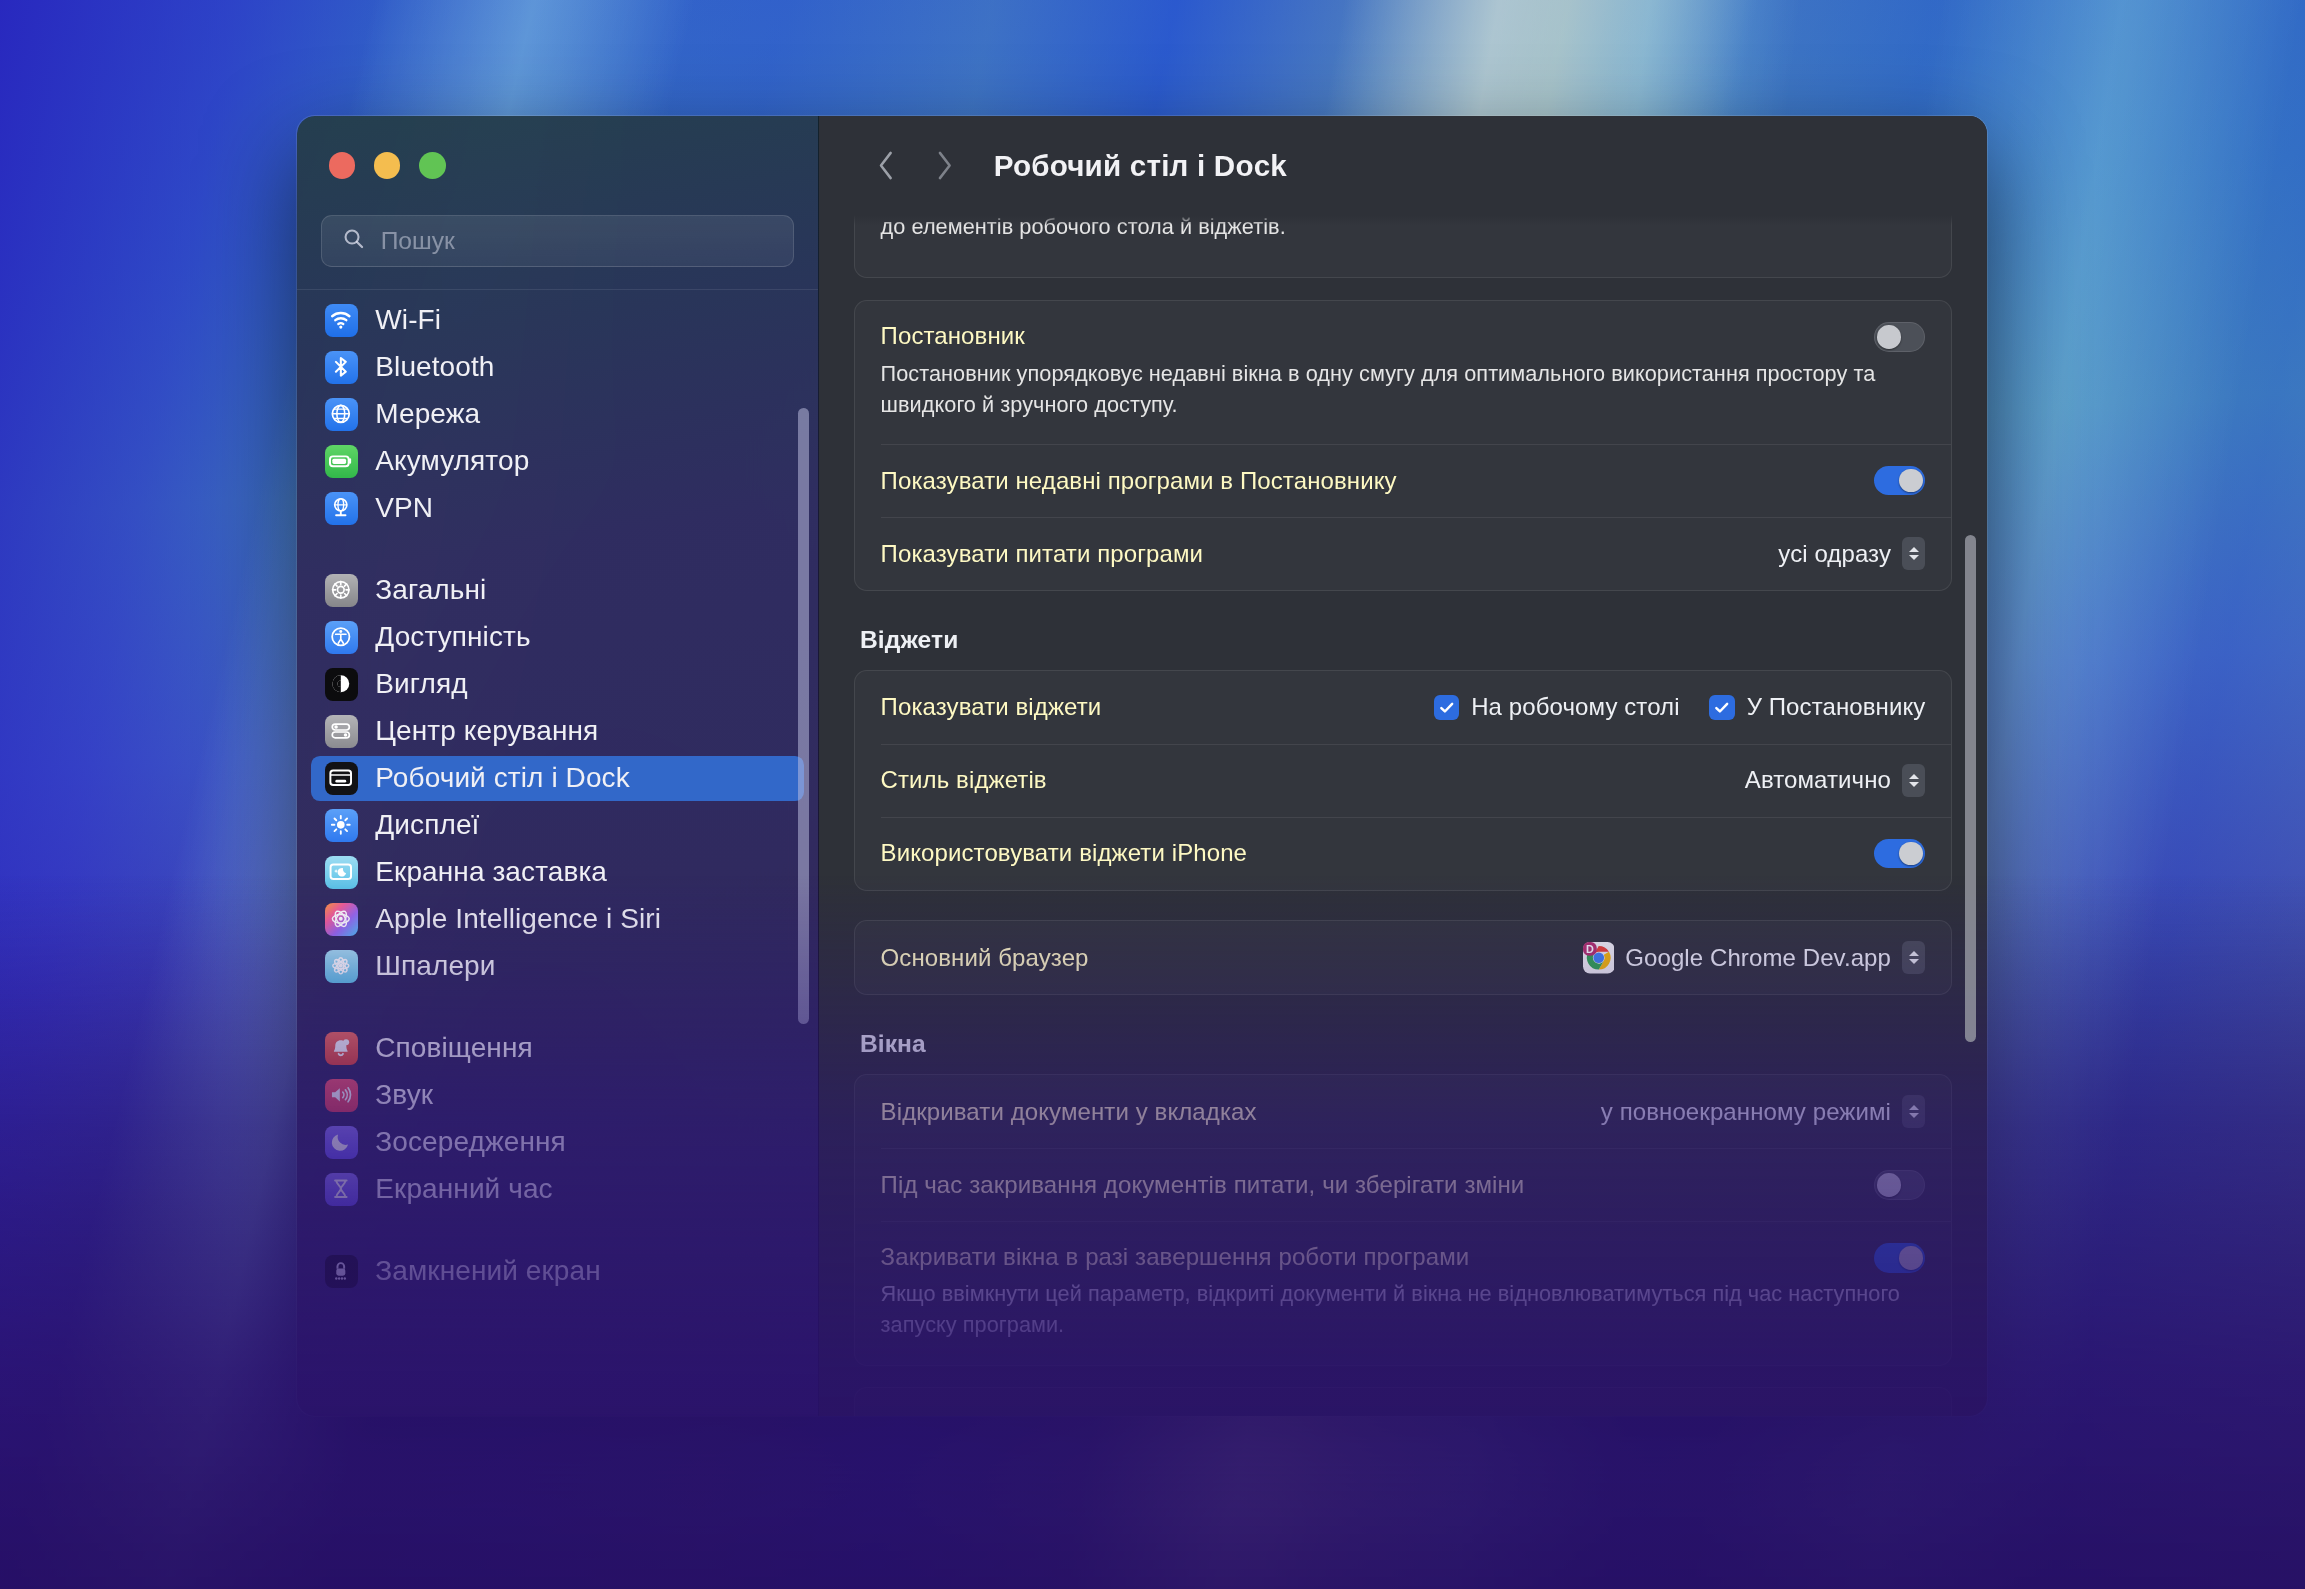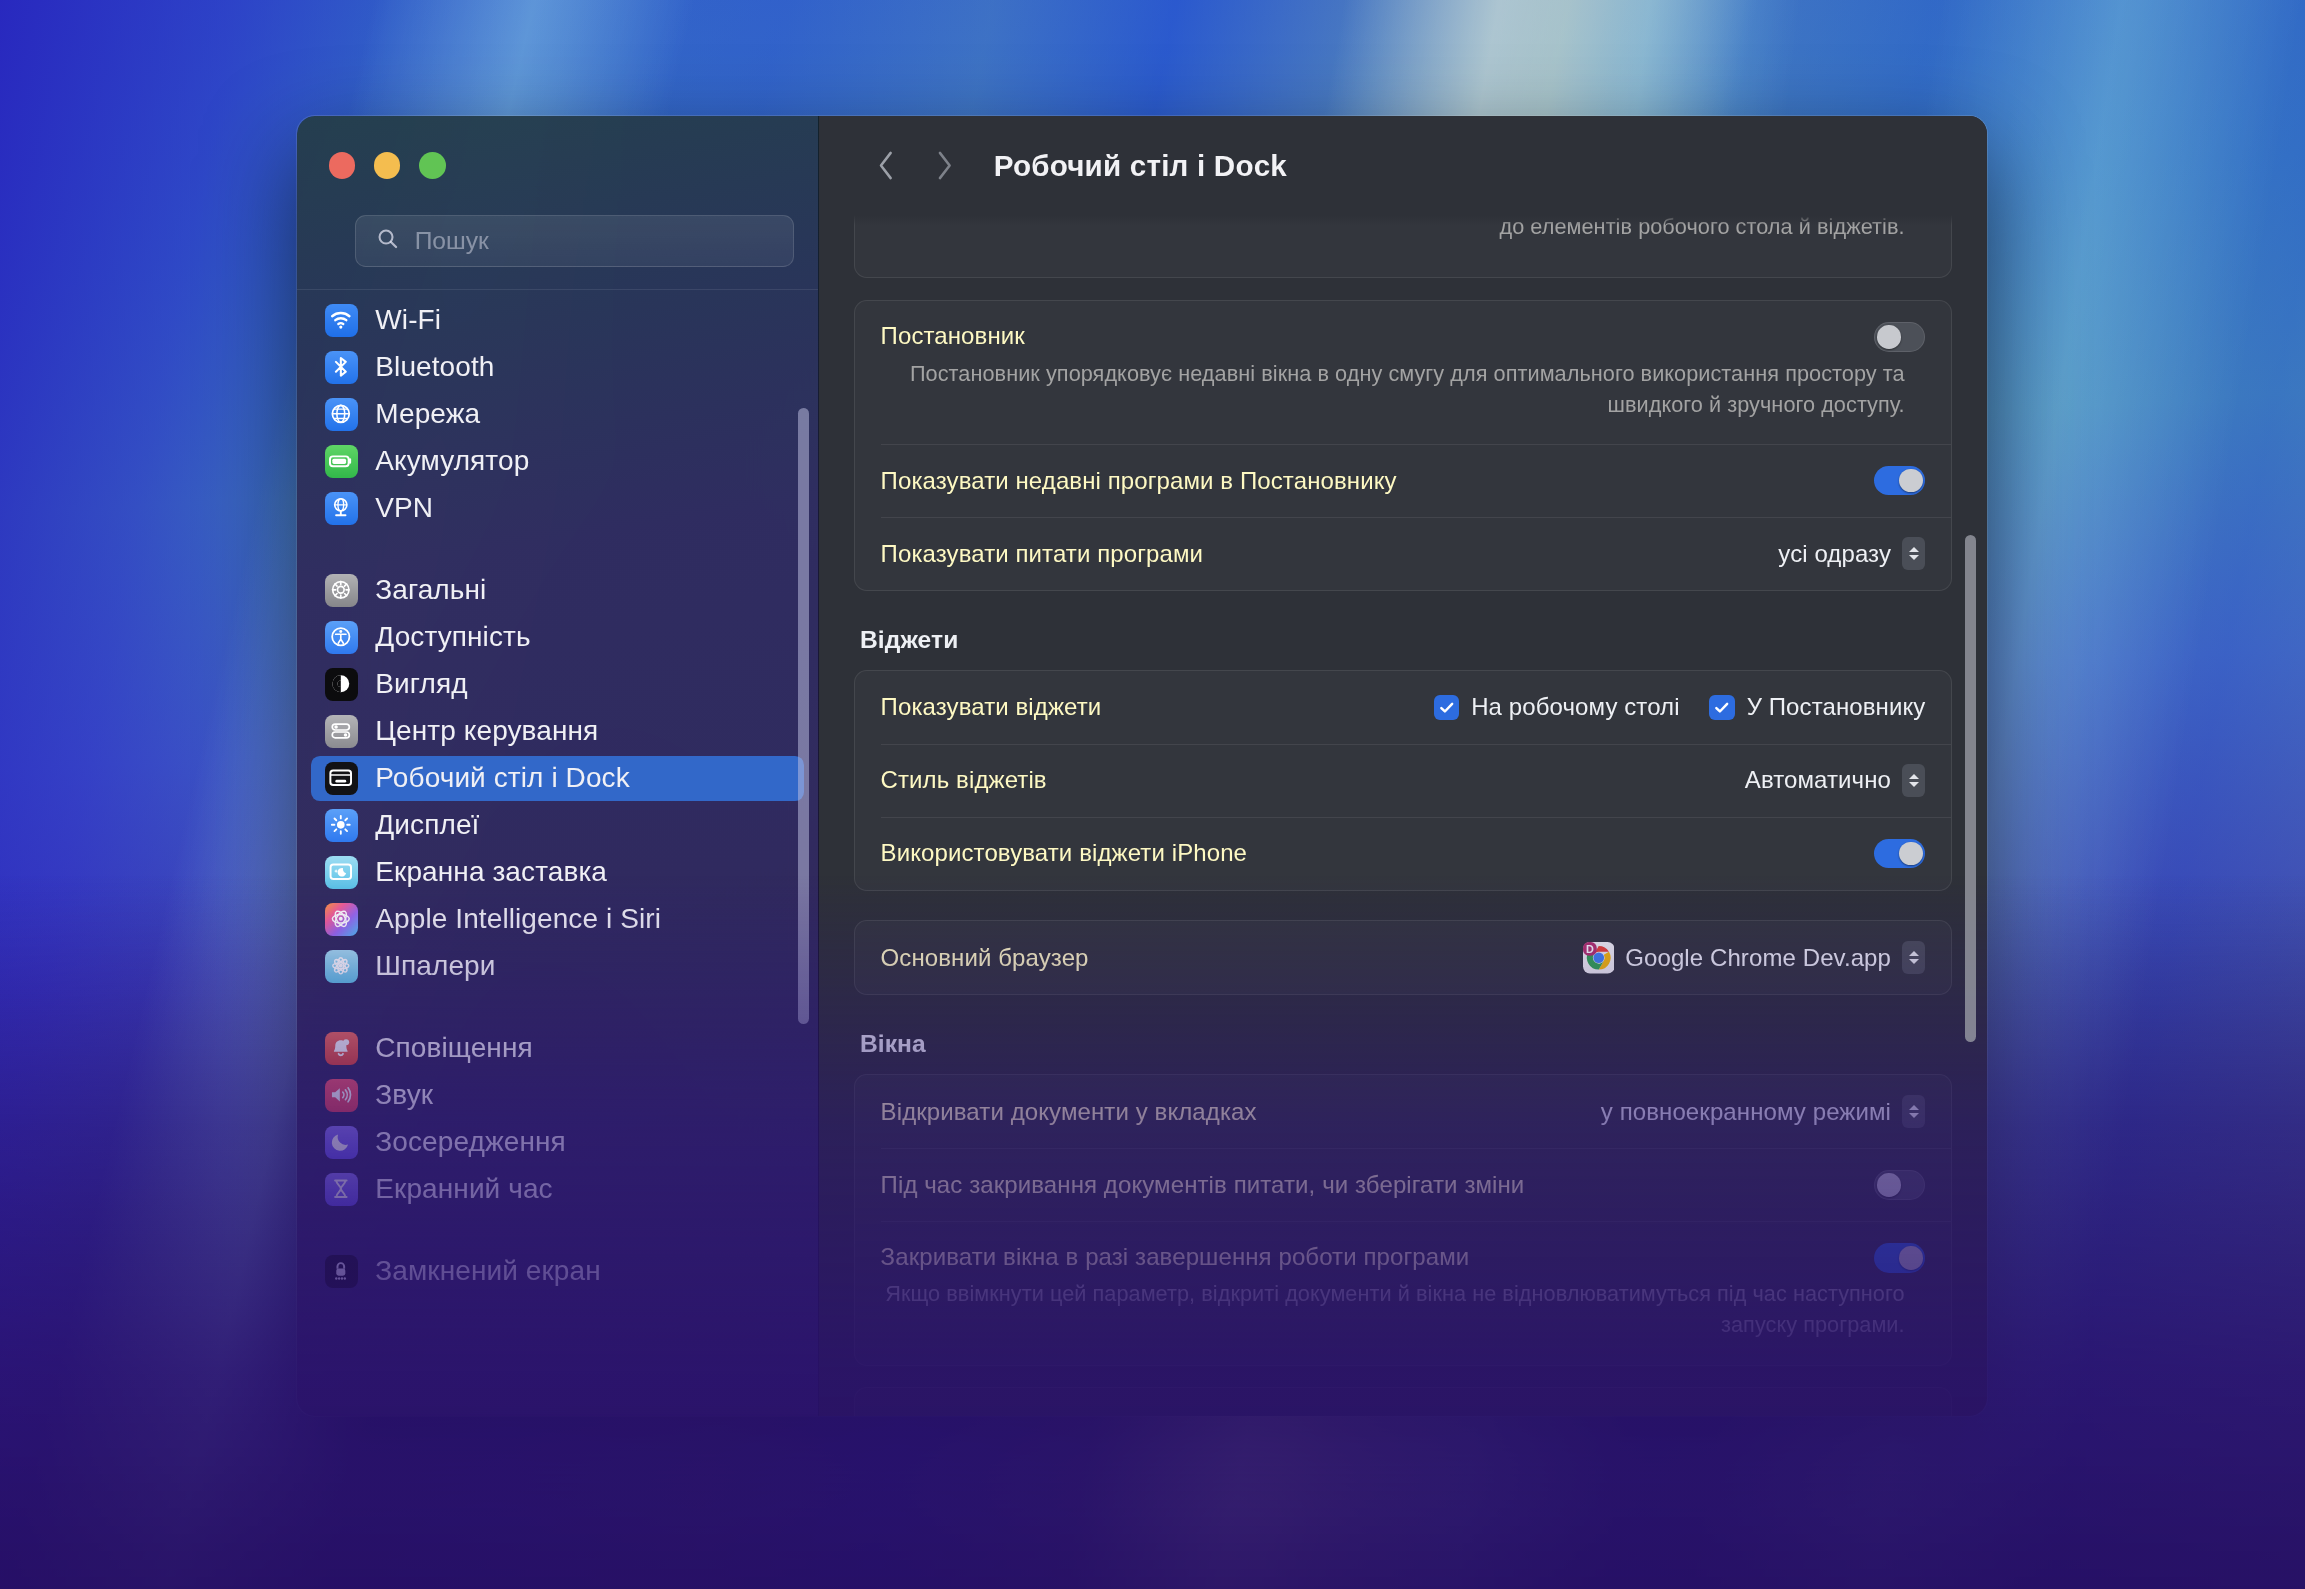--- a/index.html
+++ b/index.html
@@ -72,21 +72,21 @@
   .light{ width:26.6px; height:26.6px; border-radius:50%; }
   .light.red{ background:#ec6a5f; }
   .light.yellow{ background:#f4bd4f; }
   .light.green{ background:#61c454; }
 
   .search-wrap{ padding:0 23.6px 21.7px 23.6px; }
   .search-box{
     position:relative; height:52px; border-radius:10.8px;
     background:linear-gradient(180deg, rgba(255,255,255,0.085), rgba(255,255,255,0.055));
     border:1px solid rgba(255,255,255,0.13);
-    display:flex; align-items:center; padding-left:20.7px; gap:14.8px;margin-left:34px;
+    display:flex; align-items:center; padding-left:20.7px; gap:14.8px;
   }
   .search-box svg{ flex:0 0 auto; }
   .search-input{
     flex:1; background:transparent; border:0; outline:0;
     font-family:"Liberation Sans",sans-serif; font-size:24.6px;
     color:#e8e8ef; padding-right:15.8px;
   }
   .search-input::placeholder{ color:rgba(225,228,240,0.48); }
 
   #sidebar-scroll{
@@ -151,22 +151,22 @@
   }
   .row-col{ display:block; padding:21.7px 25.6px 23.6px 25.6px; position:relative; }
   .row-col + .row-col:before,
   .row-col + .row:before, .row + .row-col:before{
     content:""; position:absolute; left:25.6px; right:0; top:0; height:1px;
     background:rgba(255,255,255,0.08);
   }
   .row-head{ display:flex; align-items:flex-start; justify-content:space-between; gap:19.7px; }
   .label{ font-size:24px; color:#fef9c3; letter-spacing:0.1px; }
   .sublabel{
-    font-size:21.7px; color:#a3a3a3; line-height:1.42; margin-top:6.9px;
-    max-width:1024px; letter-spacing:0.05px;text-align:right;
+    font-size:21.7px; color:#e5e5e5; line-height:1.42; margin-top:6.9px;
+    max-width:1024px; letter-spacing:0.05px;
   }
   .section-title{
     font-size:24.6px; font-weight:bold; color:#eef0f4;
     margin:35px 0 15.8px 5.9px; letter-spacing:0.1px;
   }
   .value{ font-size:24px; color:#eef0f4; letter-spacing:0.1px; }
 
   
   .toggle{
     width:51px; height:29.6px; border-radius:15.8px; position:relative;

